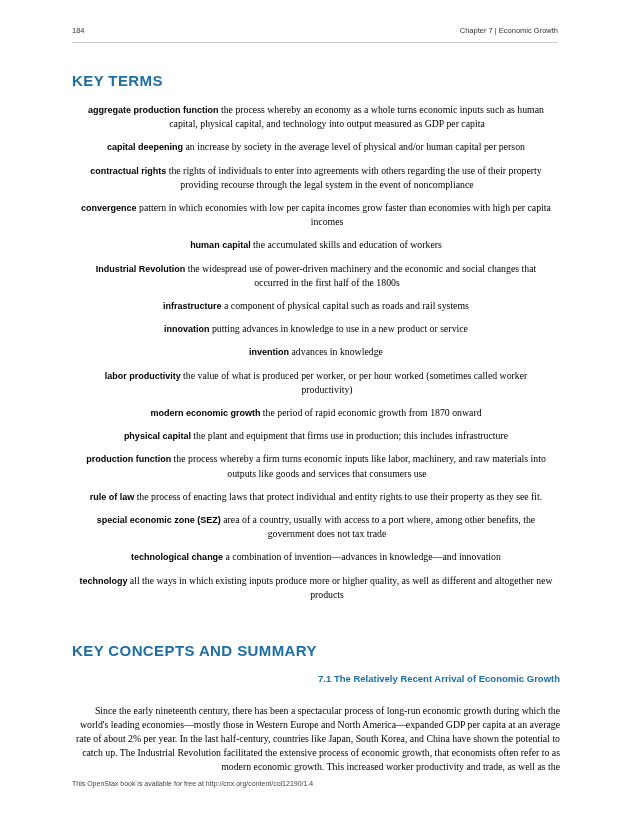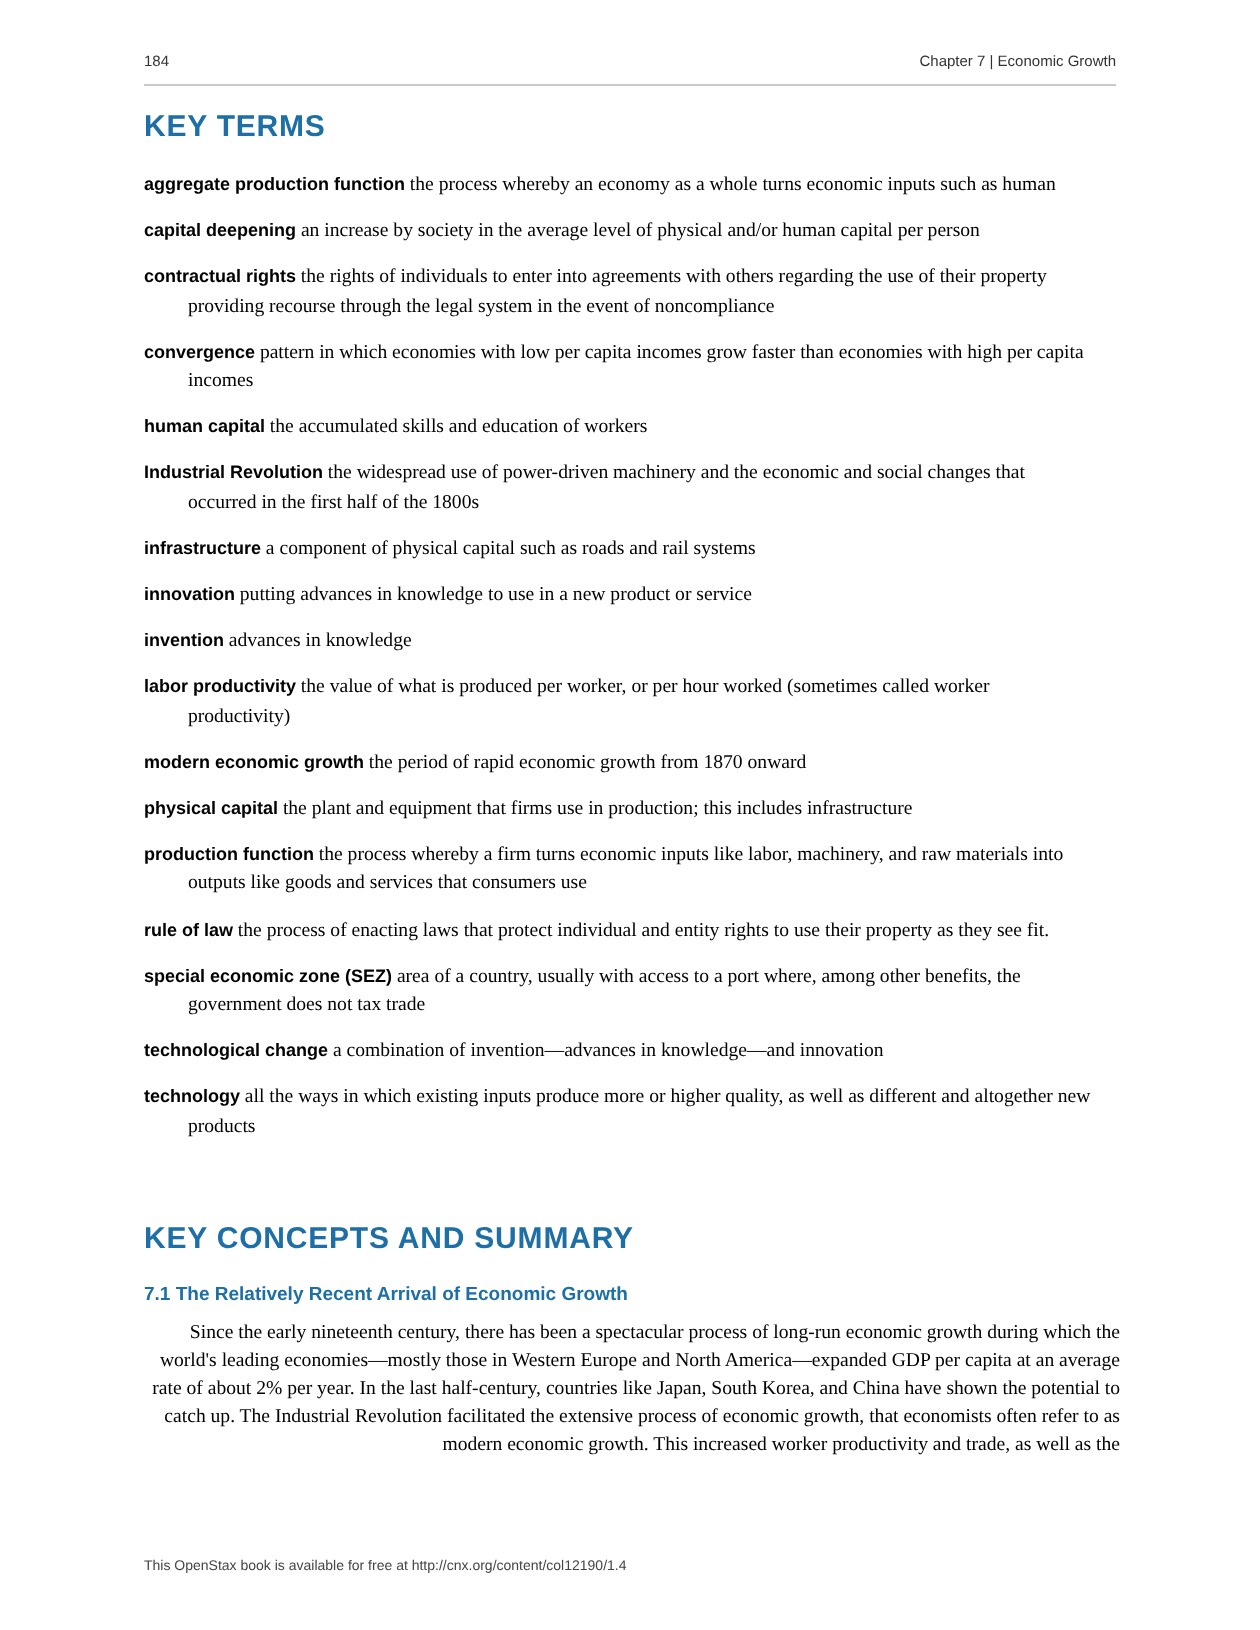--- a/index.html
+++ b/index.html
@@ -47,48 +47,49 @@
   .rule {
     position: absolute;
     left: 72px;
     right: 72px;
     top: 42px;
     border-top: 1px solid #c9c9c9;
   }
   
   .content {
     position: absolute;
-    top: 55px;
+    top: 72px;
     left: 72px;
     right: 70px;
   }
   h1.section-title {
     font-family: "Liberation Sans", sans-serif;
     font-size: 15px;
     font-weight: 600;
     color: #1d6fa5;
     letter-spacing: 0.4px;
     margin: 0 0 14px 0;
   }
   h1.section-title.second {
     margin-top: 40px;
     margin-bottom: 14px;
   }
   h2.sub-title {
     font-family: "Liberation Sans", sans-serif;
     font-size: 9.5px;
     font-weight: 700;
     color: #1d6fa5;
-    margin: 0 0 7px 0;
+    margin: 0 0 20px 0;
+    text-align: right;
   }
   .term {
     margin: 0 0 9px 0;
     font-size: 9.6px;
     line-height: 1.45;
-    text-align: left;
+    text-align: center;
   }
   .term .term-name {
     font-family: "Liberation Sans", sans-serif;
     font-weight: 700;
     font-size: 9px;
   }
   .term .term-def {
     font-family: "Liberation Serif", serif;
     font-size: 9.8px;
   }
@@ -124,20 +125,21 @@
   </div>
   <div class="rule"></div>
 
   <div class="content">
 
     <h1 class="section-title">KEY TERMS</h1>
 
     <p class="term">
       <span class="term-name">aggregate production function</span>
       <span class="term-def">the process whereby an economy as a whole turns economic inputs such as human</span>
+      <span class="term-cont term-def">capital, physical capital, and technology into output measured as GDP per capita</span>
     </p>
 
     <p class="term">
       <span class="term-name">capital deepening</span>
       <span class="term-def">an increase by society in the average level of physical and/or human capital per person</span>
     </p>
 
 
     <p class="term">
       <span class="term-name">contractual rights</span>

